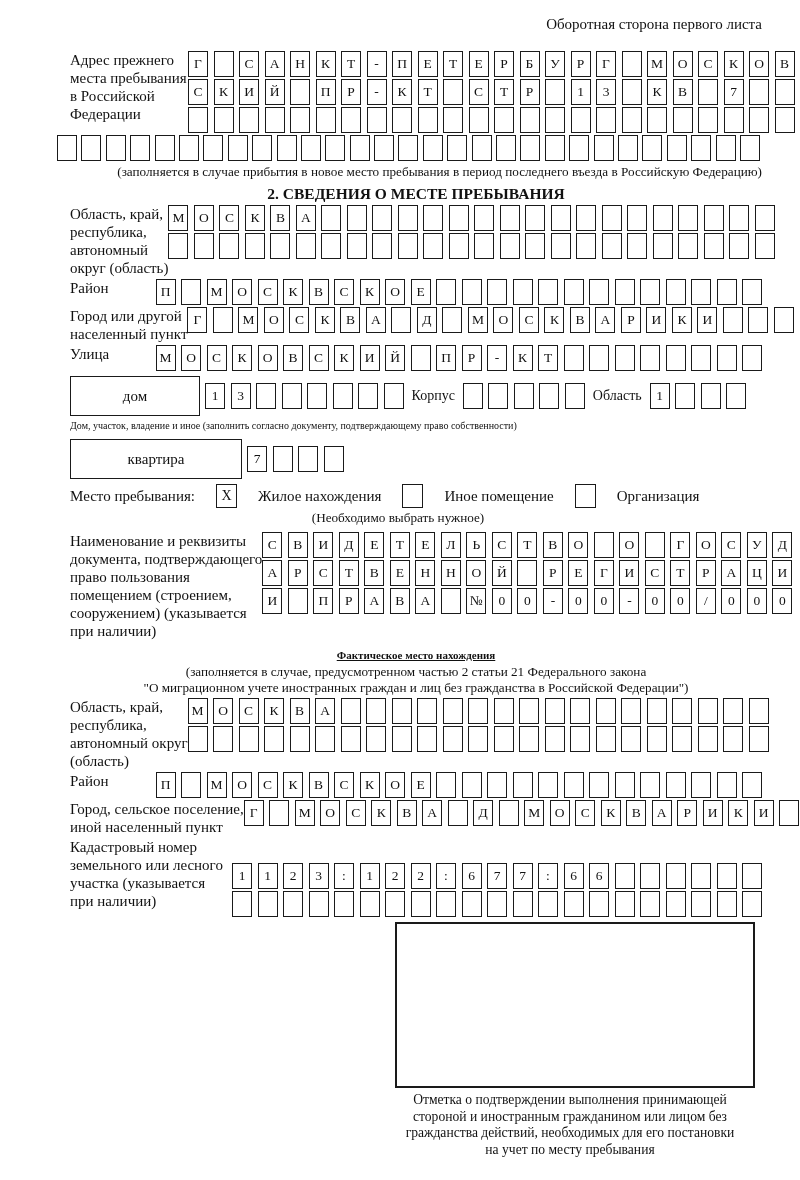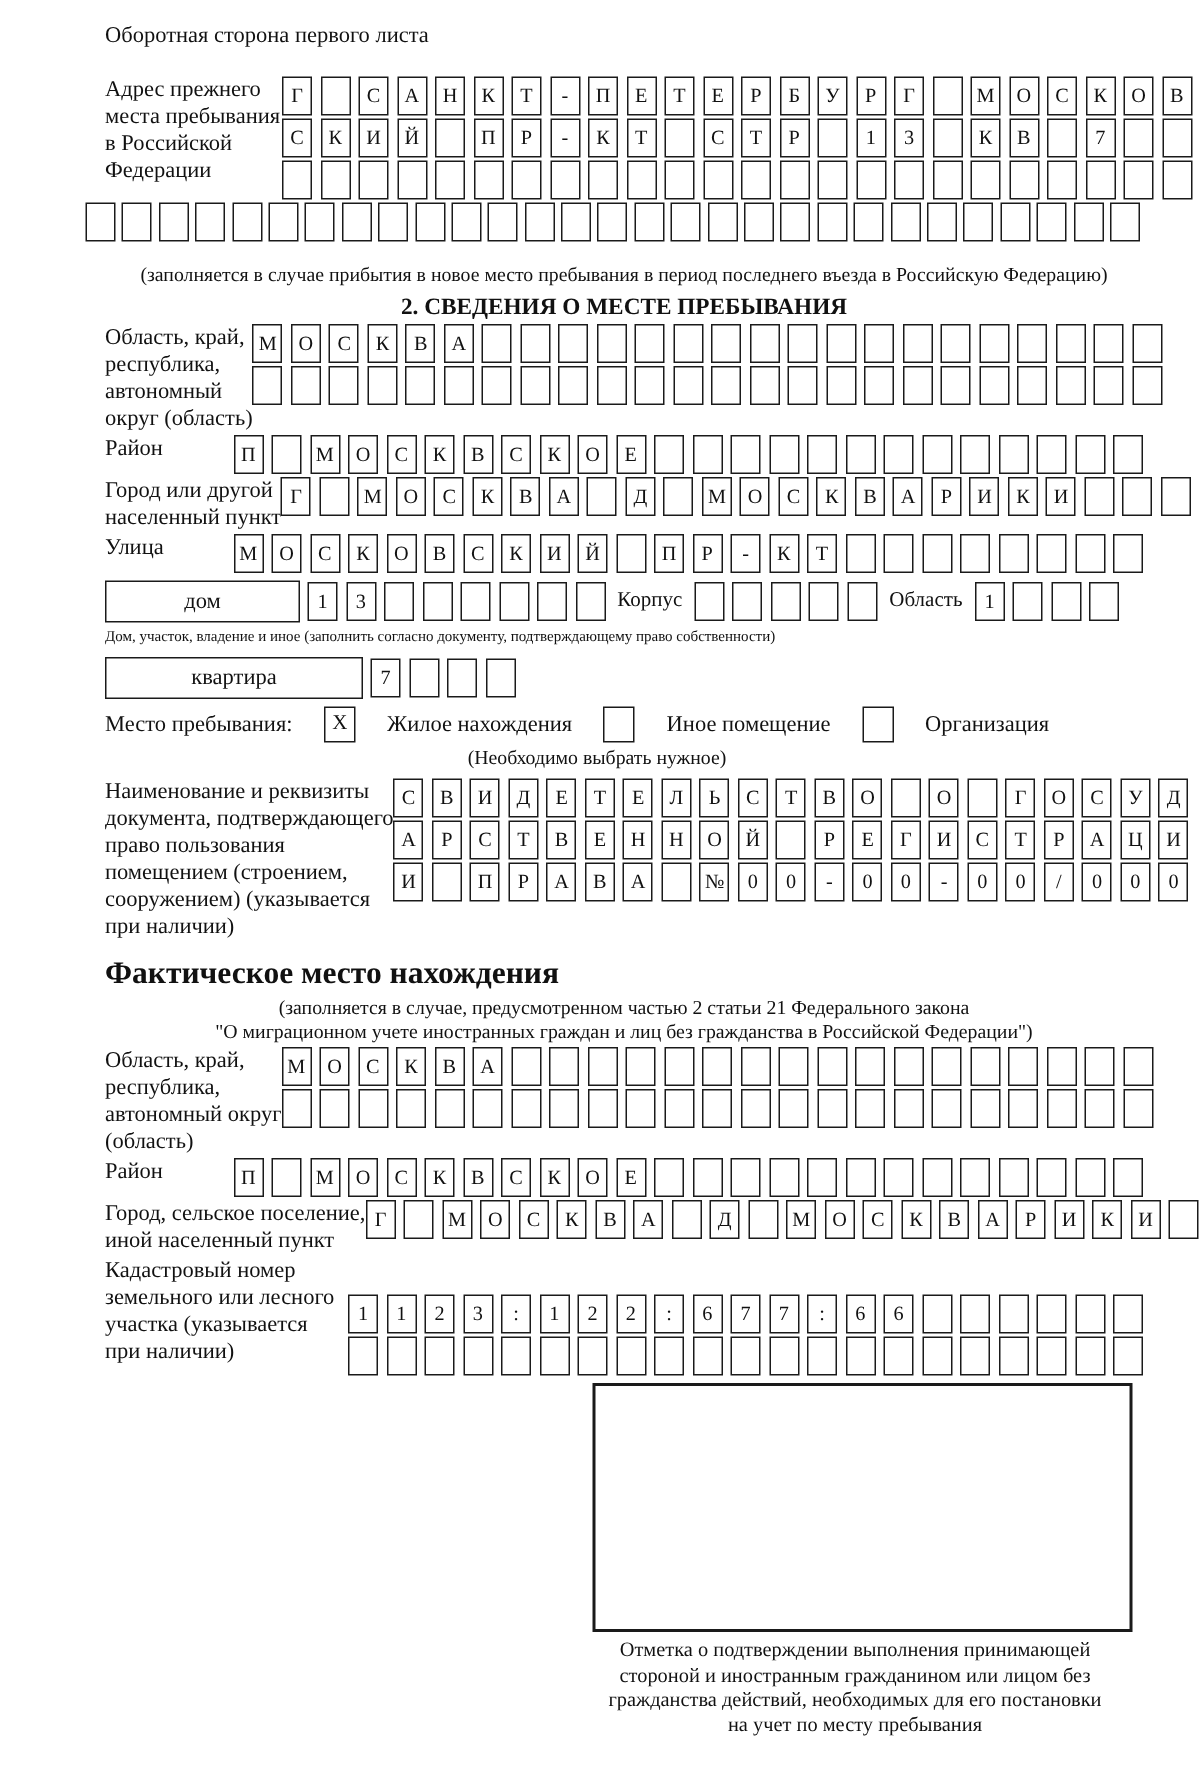--- a/index.html
+++ b/index.html
@@ -1,40 +1,40 @@
 <!DOCTYPE html>
 <html><head>
 <meta charset="utf-8">
 <style>
   html,body{margin:0;padding:0;background:#ffffff;}
   body{width:800px;height:1180px;font-family:"Liberation Serif", serif;color:#111;}
   .page{position:relative;width:800px;height:1180px;overflow:hidden;box-sizing:border-box;
         padding:0 38px 0 70px;}
-  .header-note{padding-top:16px;text-align:left;font-size:15px;}
+  .header-note{padding-top:16px;text-align:right;font-size:15px;}
   .frow{display:flex;justify-content:space-between;align-items:flex-start;}
   .lbl{font-size:15px;line-height:18px;white-space:pre-line;flex-shrink:0;}
   .rows{display:flex;flex-direction:column;gap:2px;align-items:flex-end;margin-left:auto;}
   .boxes{display:flex;gap:5.5px;}
   .cb{display:inline-flex;width:20px;height:26px;box-sizing:border-box;border:1.6px solid #1a1a1a;
       align-items:center;justify-content:center;font-size:13.5px;flex:0 0 20px;background:#fff;}
   .fullrow{margin-left:-13px;margin-top:2px;gap:4.4px;}
-  .caption{font-size:13.2px;line-height:16px;text-align:center;margin-top:14px;}
+  .caption{font-size:13.2px;line-height:16px;text-align:right;margin-top:3px;}
   .sec-title{font-size:15.5px;font-weight:bold;text-align:center;margin-top:5px;}
   .mt2{margin-top:2px;} .mt6{margin-top:6px;}
   .named-box{display:inline-flex;align-items:center;justify-content:center;
-      border:1.6px solid #1a1a1a;height:28px;box-sizing:border-box;font-size:15px;}
+      border:1.6px solid #1a1a1a;height:40px;box-sizing:border-box;font-size:15px;}
   .dom-row{display:flex;align-items:center;gap:5px;margin-top:5px;}
   .dom-box{width:130px;} .apt-box{width:172px;}
   .inline-lbl{font-size:14px;padding:0 3px;}
   .note-left{font-size:10px;line-height:16px;text-align:left;margin-top:2px;}
   .place-row{display:flex;align-items:center;gap:21px;margin-top:5px;font-size:15px;}
   .ckb{display:inline-flex;width:21px;height:24px;box-sizing:border-box;border:1.6px solid #1a1a1a;
       align-items:center;justify-content:center;font-size:14px;}
   .place-note{font-size:13.2px;margin-top:2px;margin-left:168px;width:320px;text-align:center;}
-  .fact-title{font-size:21px;font-weight:bold;margin-top:9px;}
+  .fact-title{font-size:11px;font-weight:bold;text-align:center;margin-top:9px;text-decoration:underline;}
   .fact-note{font-size:13.2px;line-height:16px;text-align:center;margin-top:3px;}
   .cad-rows{margin-top:25px;}
   .stamp-box{margin-left:325px;margin-top:5px;width:360px;height:166px;
       border:2px solid #1a1a1a;box-sizing:border-box;background:#fff;}
   .stamp-caption{margin-left:295px;width:410px;margin-top:4px;font-size:13.6px;line-height:16.5px;
       text-align:center;white-space:pre-line;}
 </style>
 </head>
 <body>
 

